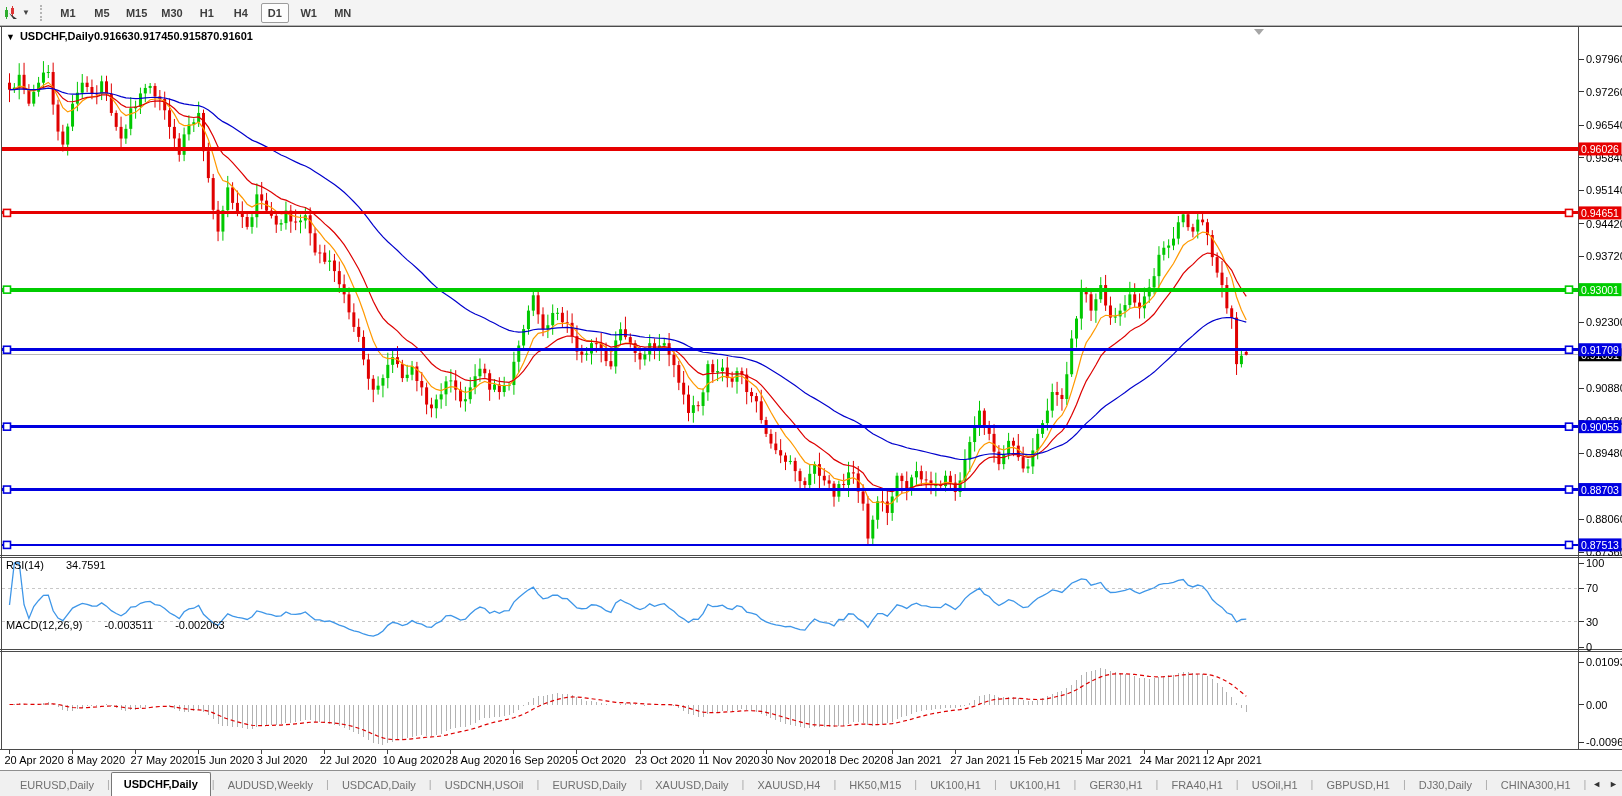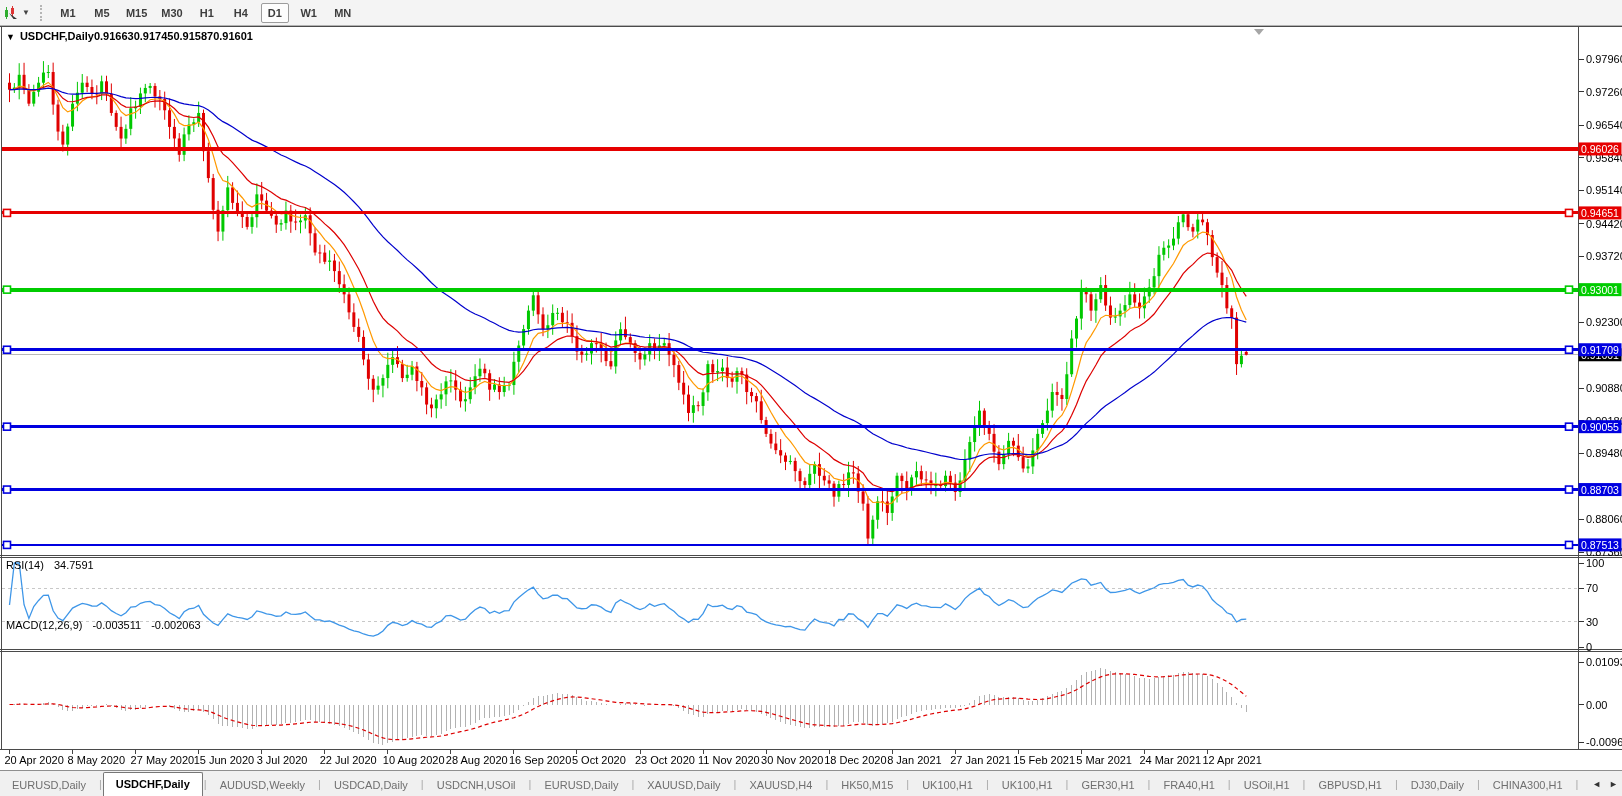--- a/index.html
+++ b/index.html
@@ -17,24 +17,24 @@
   
   .chart{position:absolute;top:26px;left:0;width:1622px;height:744px;background:#fff}
   .chart svg{position:absolute;top:0;left:0}
   .chart svg text{font-family:"Liberation Sans",sans-serif}
   .overlay{position:absolute;font-size:11px;color:#000;white-space:nowrap;z-index:10}
   #title{left:6px;top:4px;font-weight:700}
   #title .oca{font-size:9px;margin-right:5px}
   #title span.val{font-weight:700}
   #rsi-label{left:6px;top:533px}
   #macd-label{left:6px;top:593px}
-  #rsi-label span.val,#macd-label span.val{margin-left:10px}
+  #rsi-label span.val,#macd-label span.val{margin-left:22px}
   
   .tabbar{position:absolute;top:770px;left:0;width:1622px;height:26px;background:#f0f0f0;
-    border-top:1px solid #8e8e8e;display:flex;align-items:flex-end;overflow:hidden;padding-left:0}
+    border-top:1px solid #8e8e8e;display:flex;align-items:flex-end;overflow:hidden;padding-left:8px}
   .tab{height:21px;line-height:21px;padding:0 12px;font-size:11px;color:#6f6f6f;white-space:nowrap}
   .tab.active{background:#fff;border:1px solid #777;border-bottom:none;border-radius:2px 2px 0 0;
     color:#000;height:24px;line-height:23px;font-weight:700}
   .tabsep{color:#a9a9a9;font-size:11px;align-self:center;margin:0 1px}
   .tabnav{position:absolute;right:0;top:771px;height:25px;display:flex;align-items:center;
     background:#f0f0f0;padding:0 4px;gap:8px;z-index:5}
   .tabnav span{font-size:9px;color:#333}
 </style>
 </head>
 <body>

